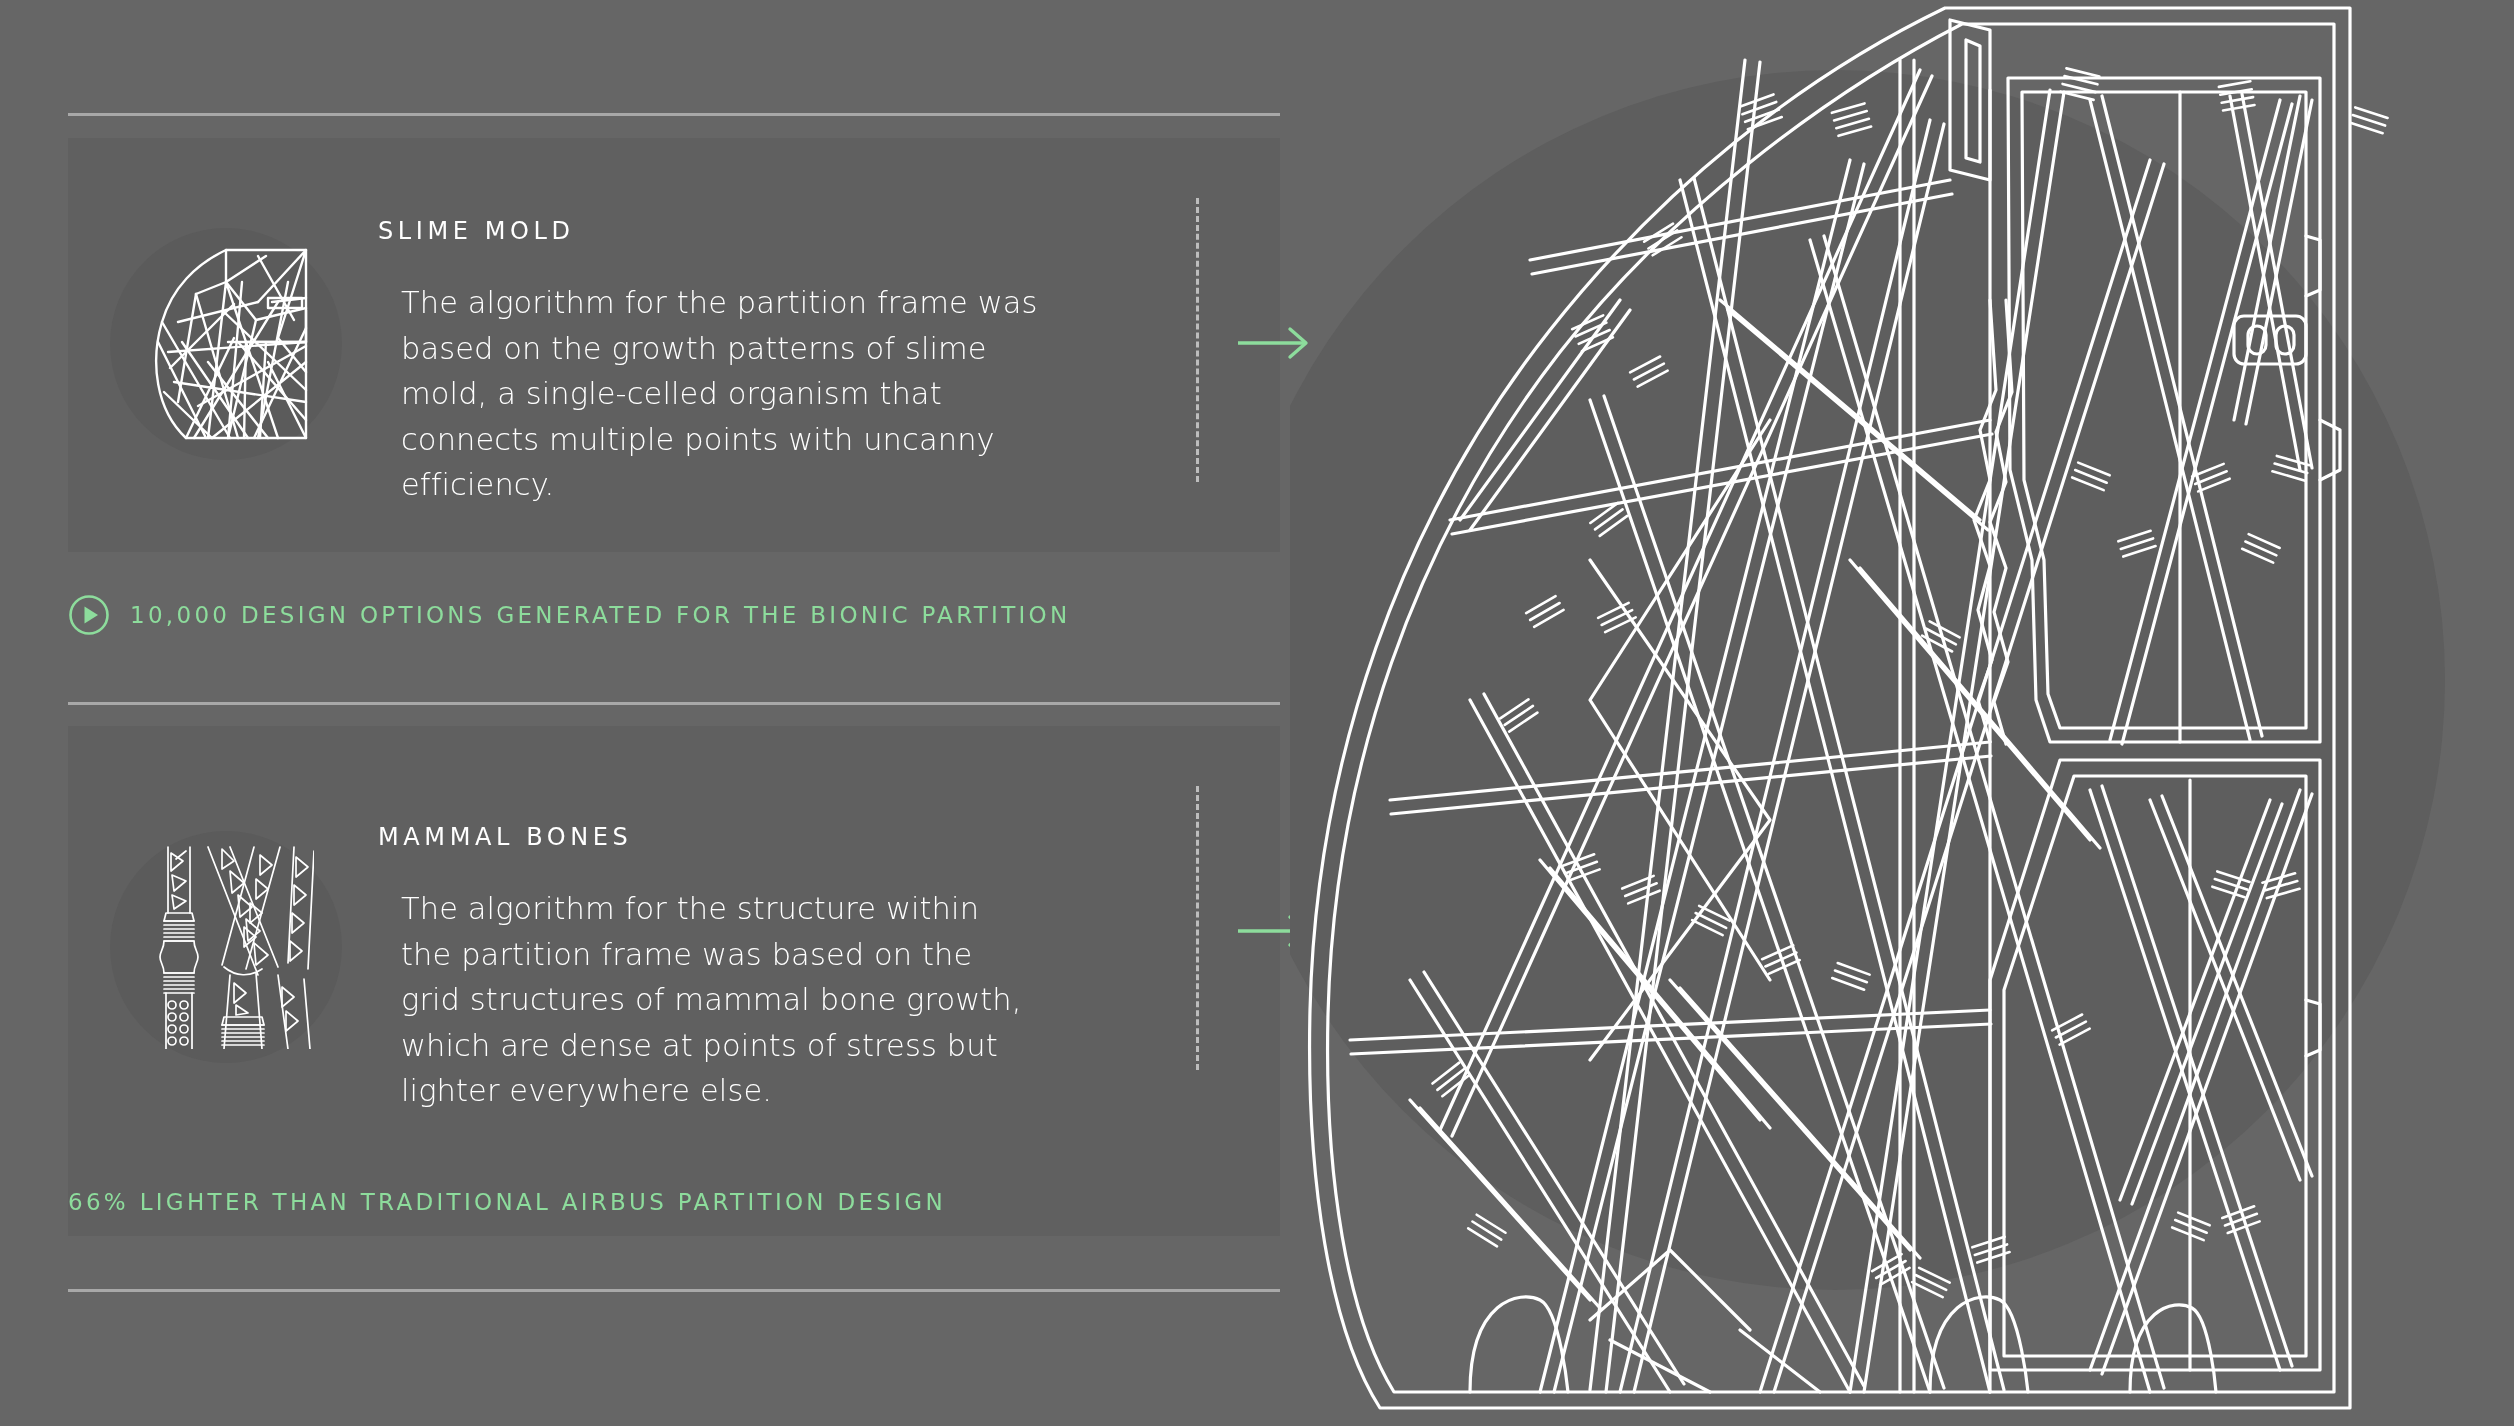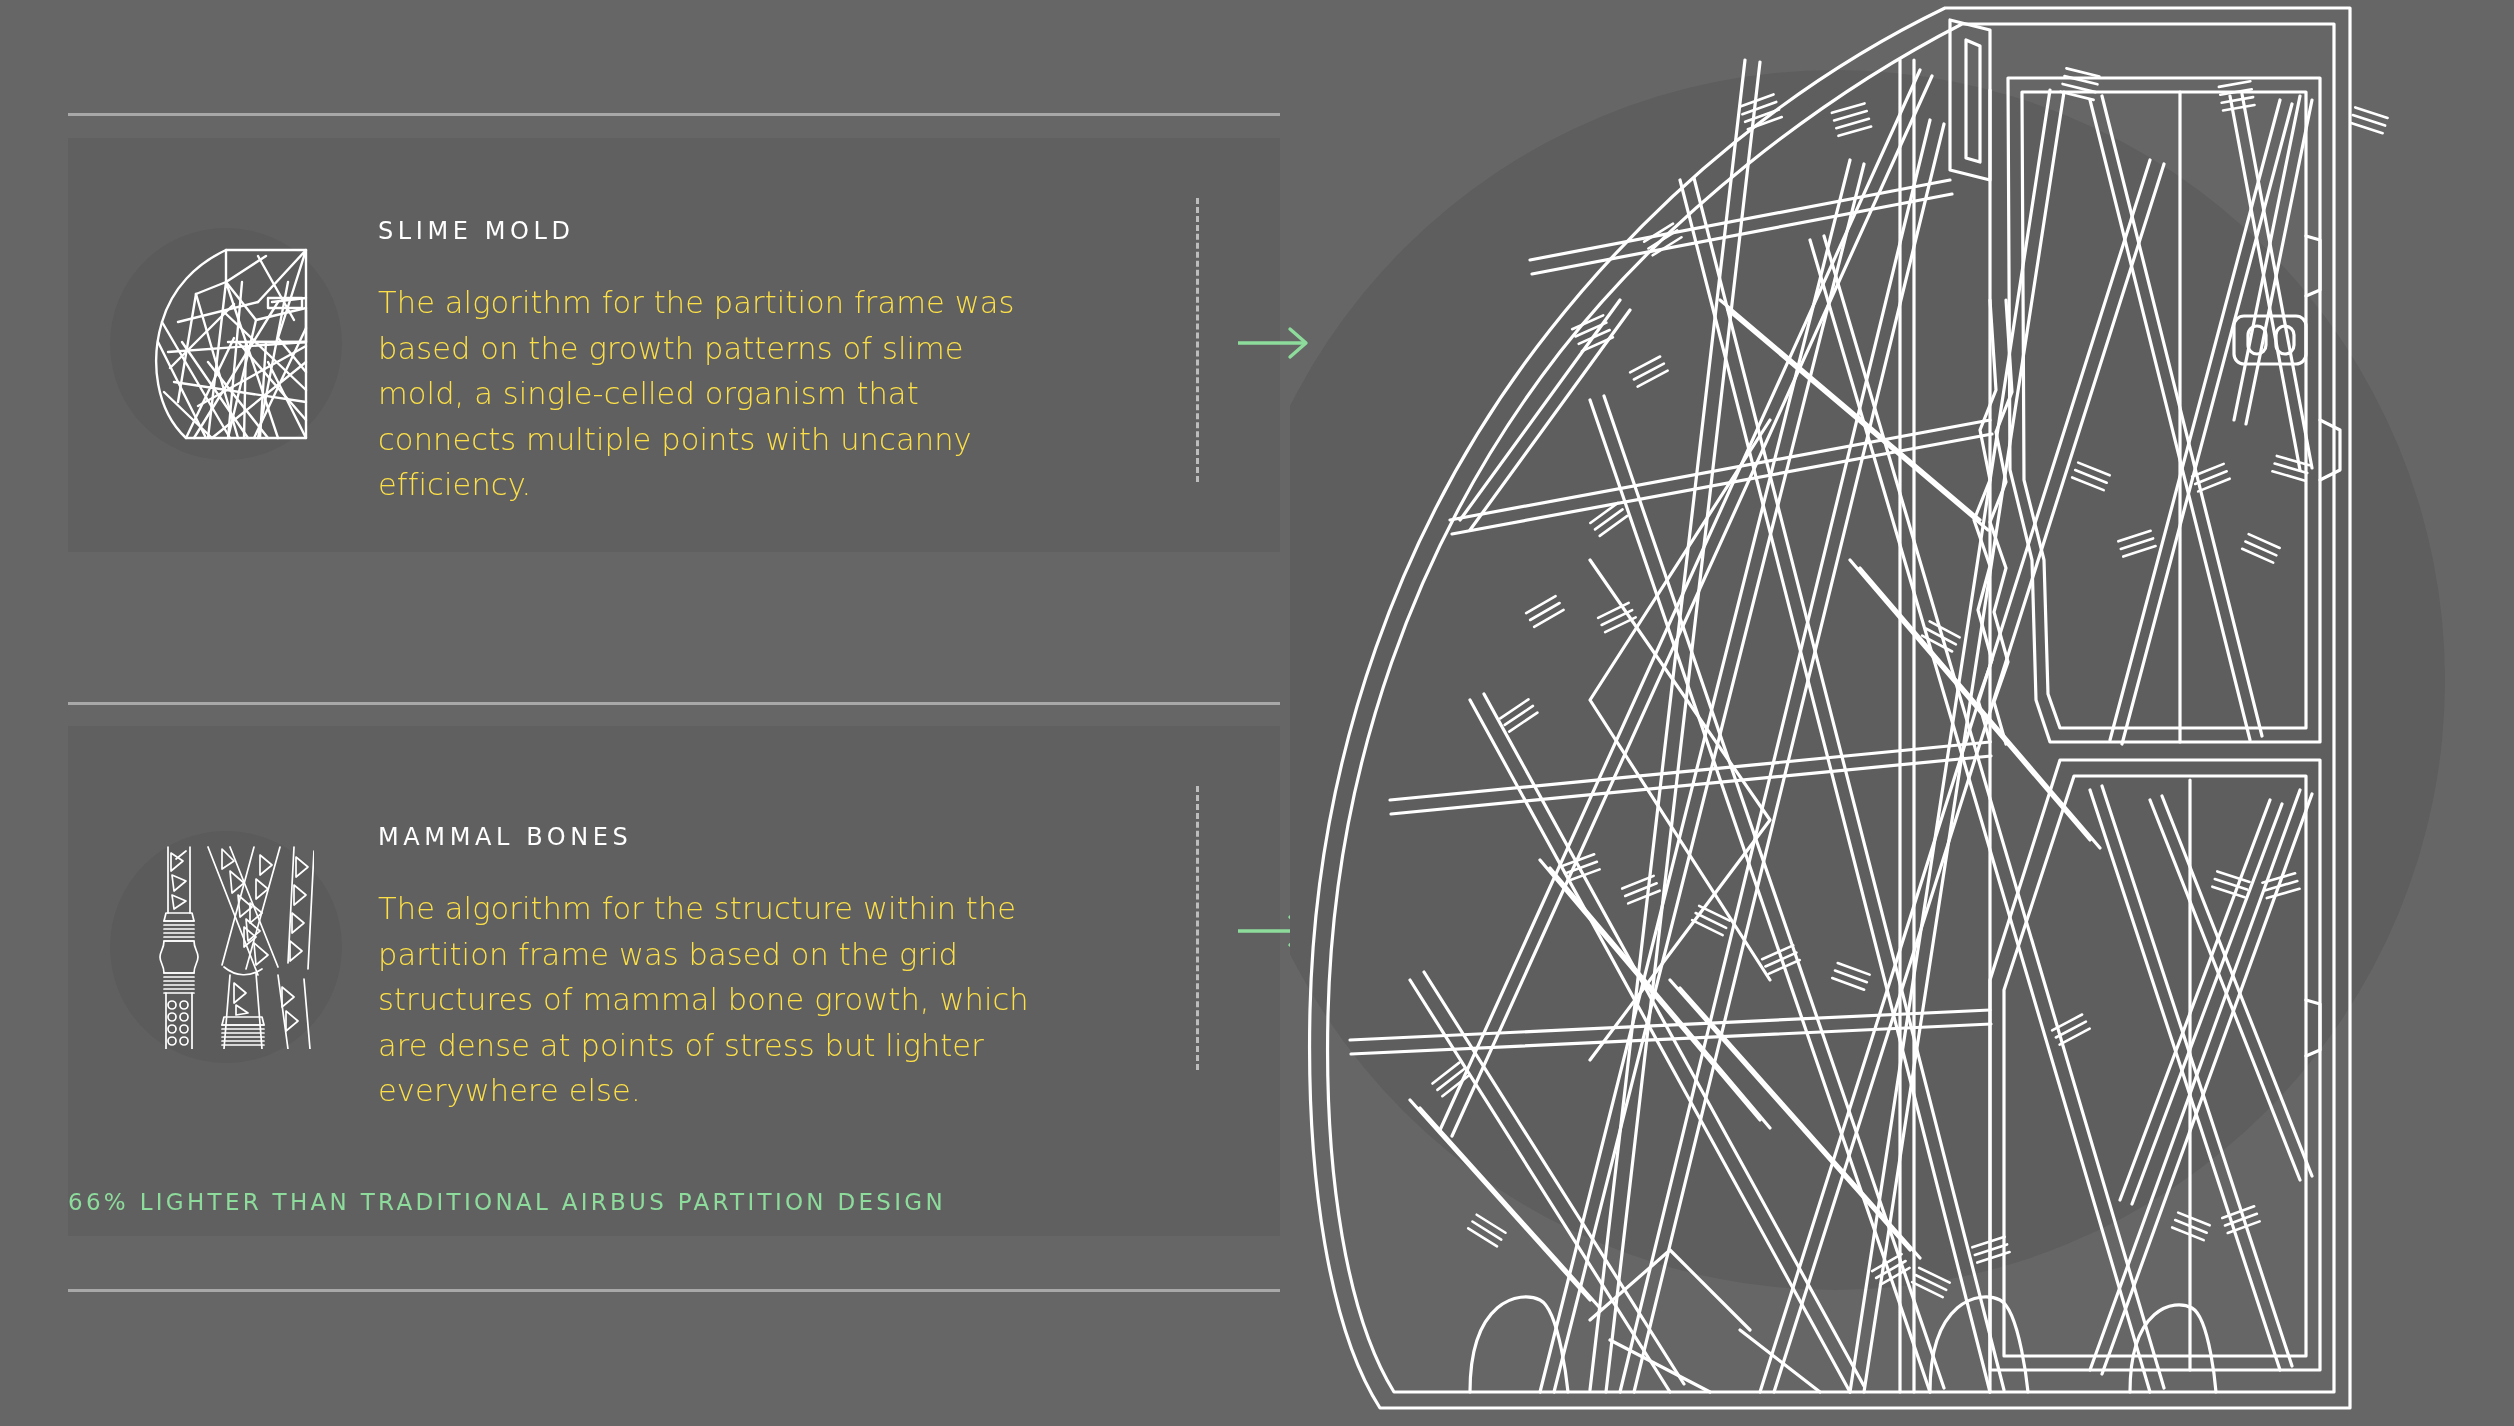--- a/index.html
+++ b/index.html
@@ -98,25 +98,26 @@
     color: #ffffff;
     font-size: 24px;
     font-weight: 400;
     letter-spacing: 4.6px;
     line-height: 1.1;
     margin-bottom: 36px;
     white-space: nowrap;
   }
 
   .card-body {
-    color: #fde047;
+    color: #ffffff;
     font-size: 30.5px;
     font-weight: 300;
     line-height: 1.49;
     letter-spacing: 0.1px;
+    margin-left: 23px;
   }
 
   
   .card-divider {
     position: absolute;
     width: 0;
     border-left: 3px dashed #bdbdbd;
   }
 
   
@@ -210,20 +211,29 @@
 
     <div class="card-divider" style="left:1128px;top:190px;height:284px;position:absolute;"></div>
 
     <div class="card-arrow" style="left:1168px;top:315px;position:absolute;">
       <svg viewBox="0 0 76 40">
         <path d="M2 20 L68 20" stroke="#8ddc9c" stroke-width="3.4" fill="none"></path>
         <path d="M54 6 L70 20 L54 34" stroke="#8ddc9c" stroke-width="3.4" fill="none" stroke-linecap="round" stroke-linejoin="round"></path>
       </svg>
     </div>
 
+    <div class="stat stat-1">
+      <div class="play-icon">
+        <svg viewBox="0 0 42 42">
+          <circle cx="21" cy="21" r="18.5" fill="none" stroke="#8ddc9c" stroke-width="2.6"></circle>
+          <path d="M16.5 12.5 L30 21 L16.5 29.5 Z" fill="#8ddc9c"></path>
+        </svg>
+      </div>
+      <div class="stat-label">10,000 DESIGN OPTIONS GENERATED FOR THE BIONIC PARTITION</div>
+    </div>
 
     <div class="rule rule-mid"></div>
 
     <div class="card card-2">
       <div class="card-inner">
 
         <div class="thumb">
           <div class="thumb-disc"></div>
           <div class="thumb-art">
             <svg viewBox="0 0 176 204" fill="none" stroke="#ffffff" stroke-width="1.7" stroke-linejoin="round" stroke-linecap="round">

